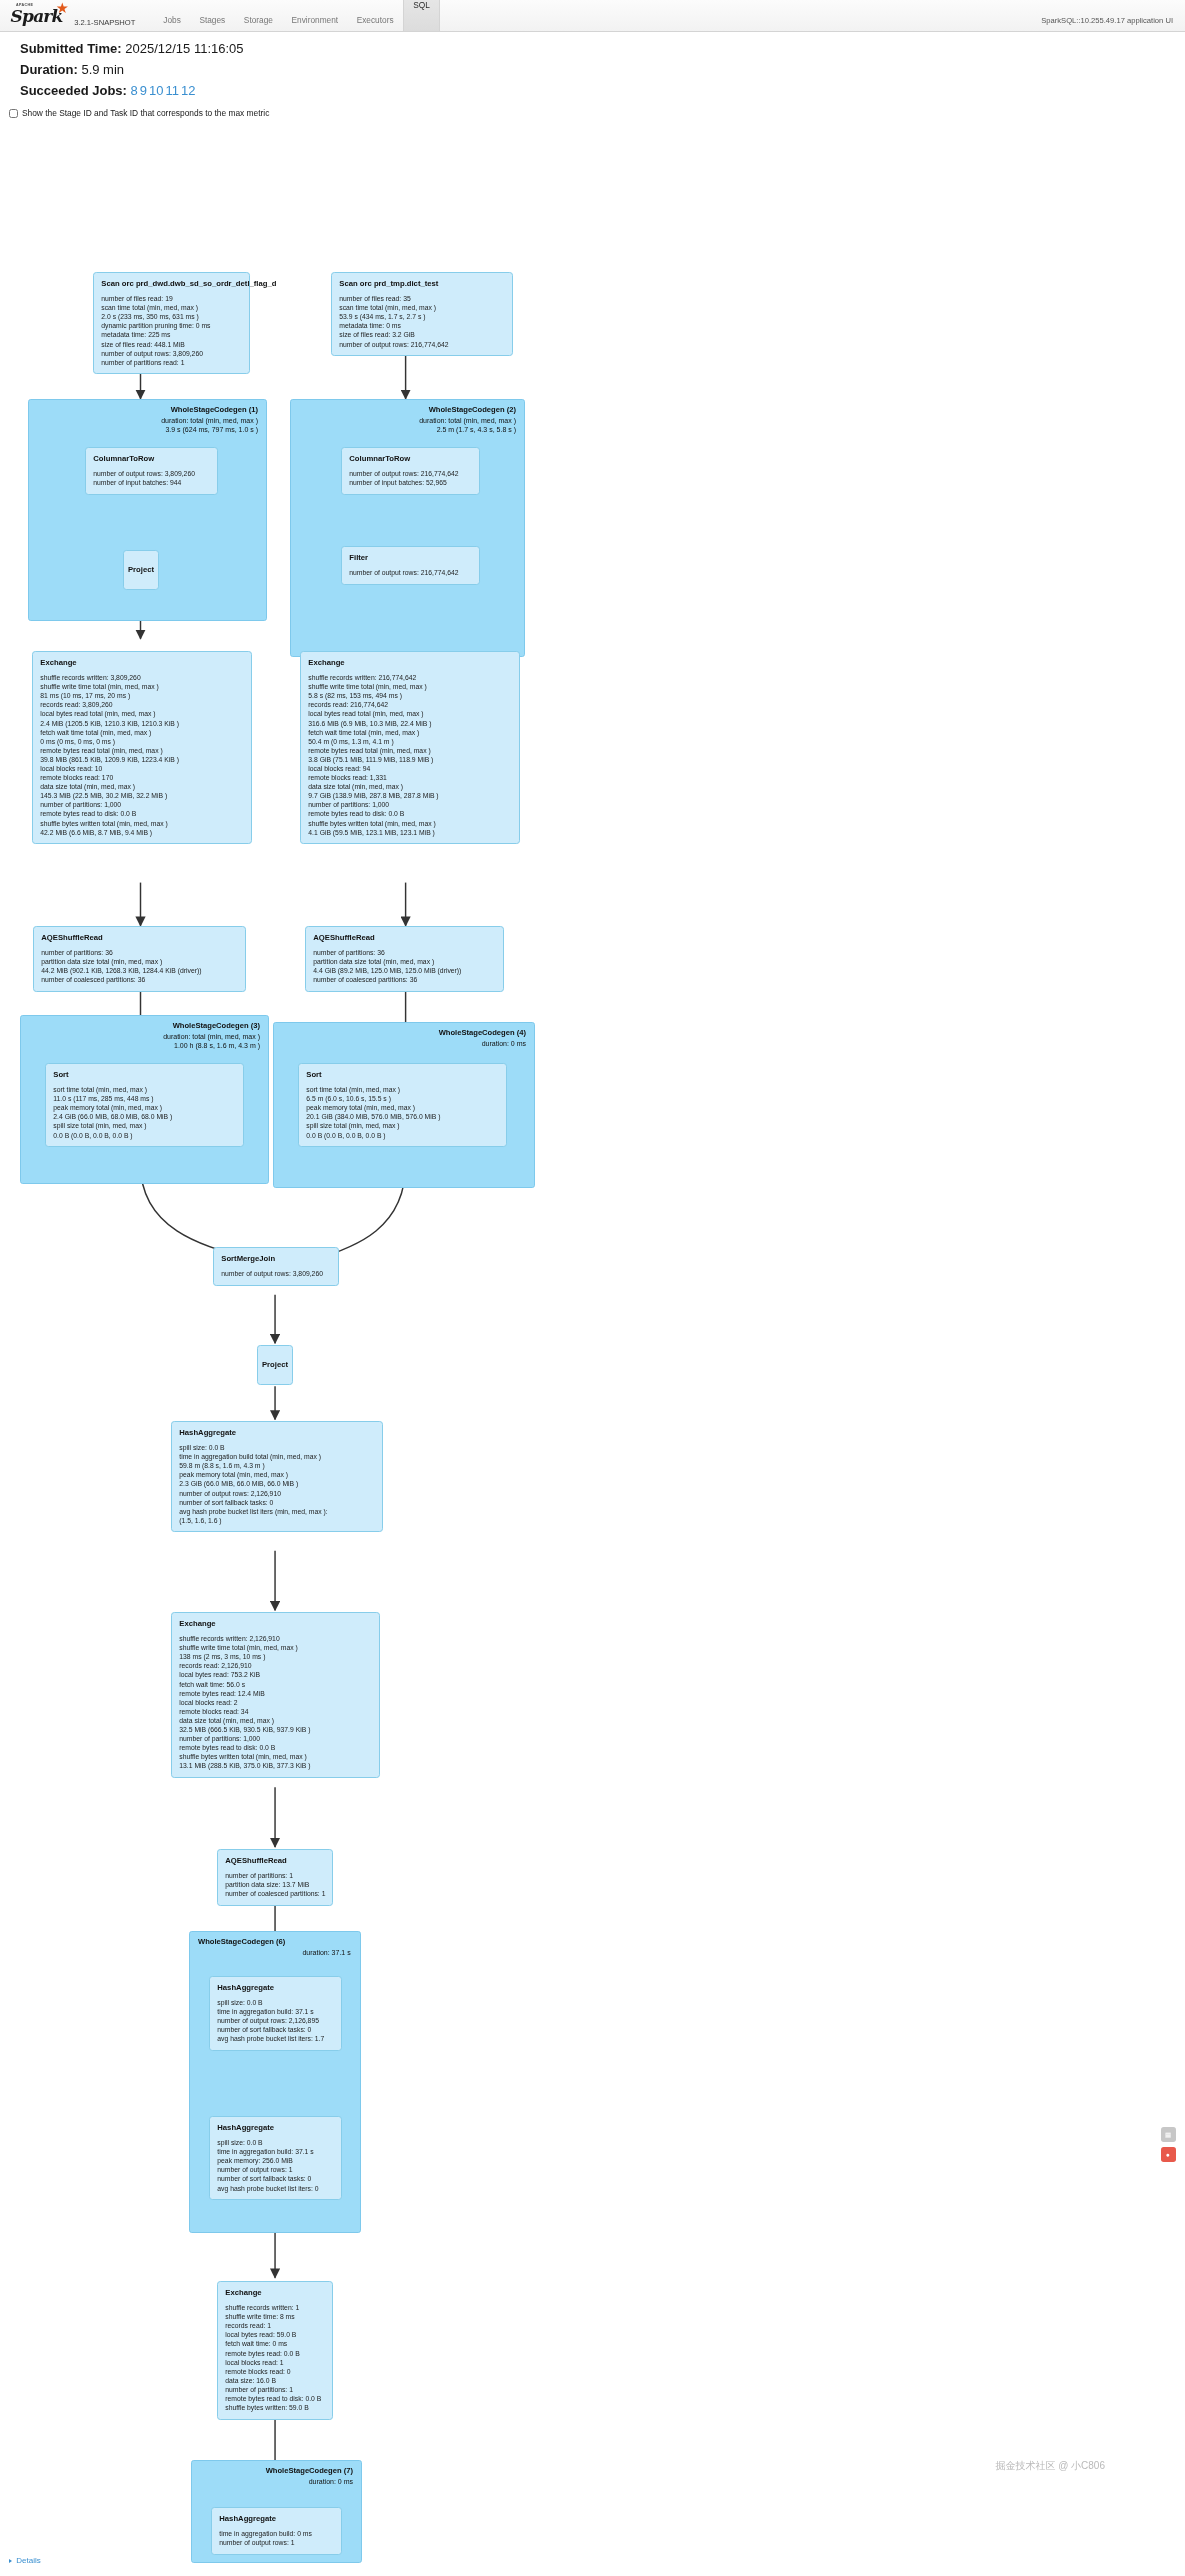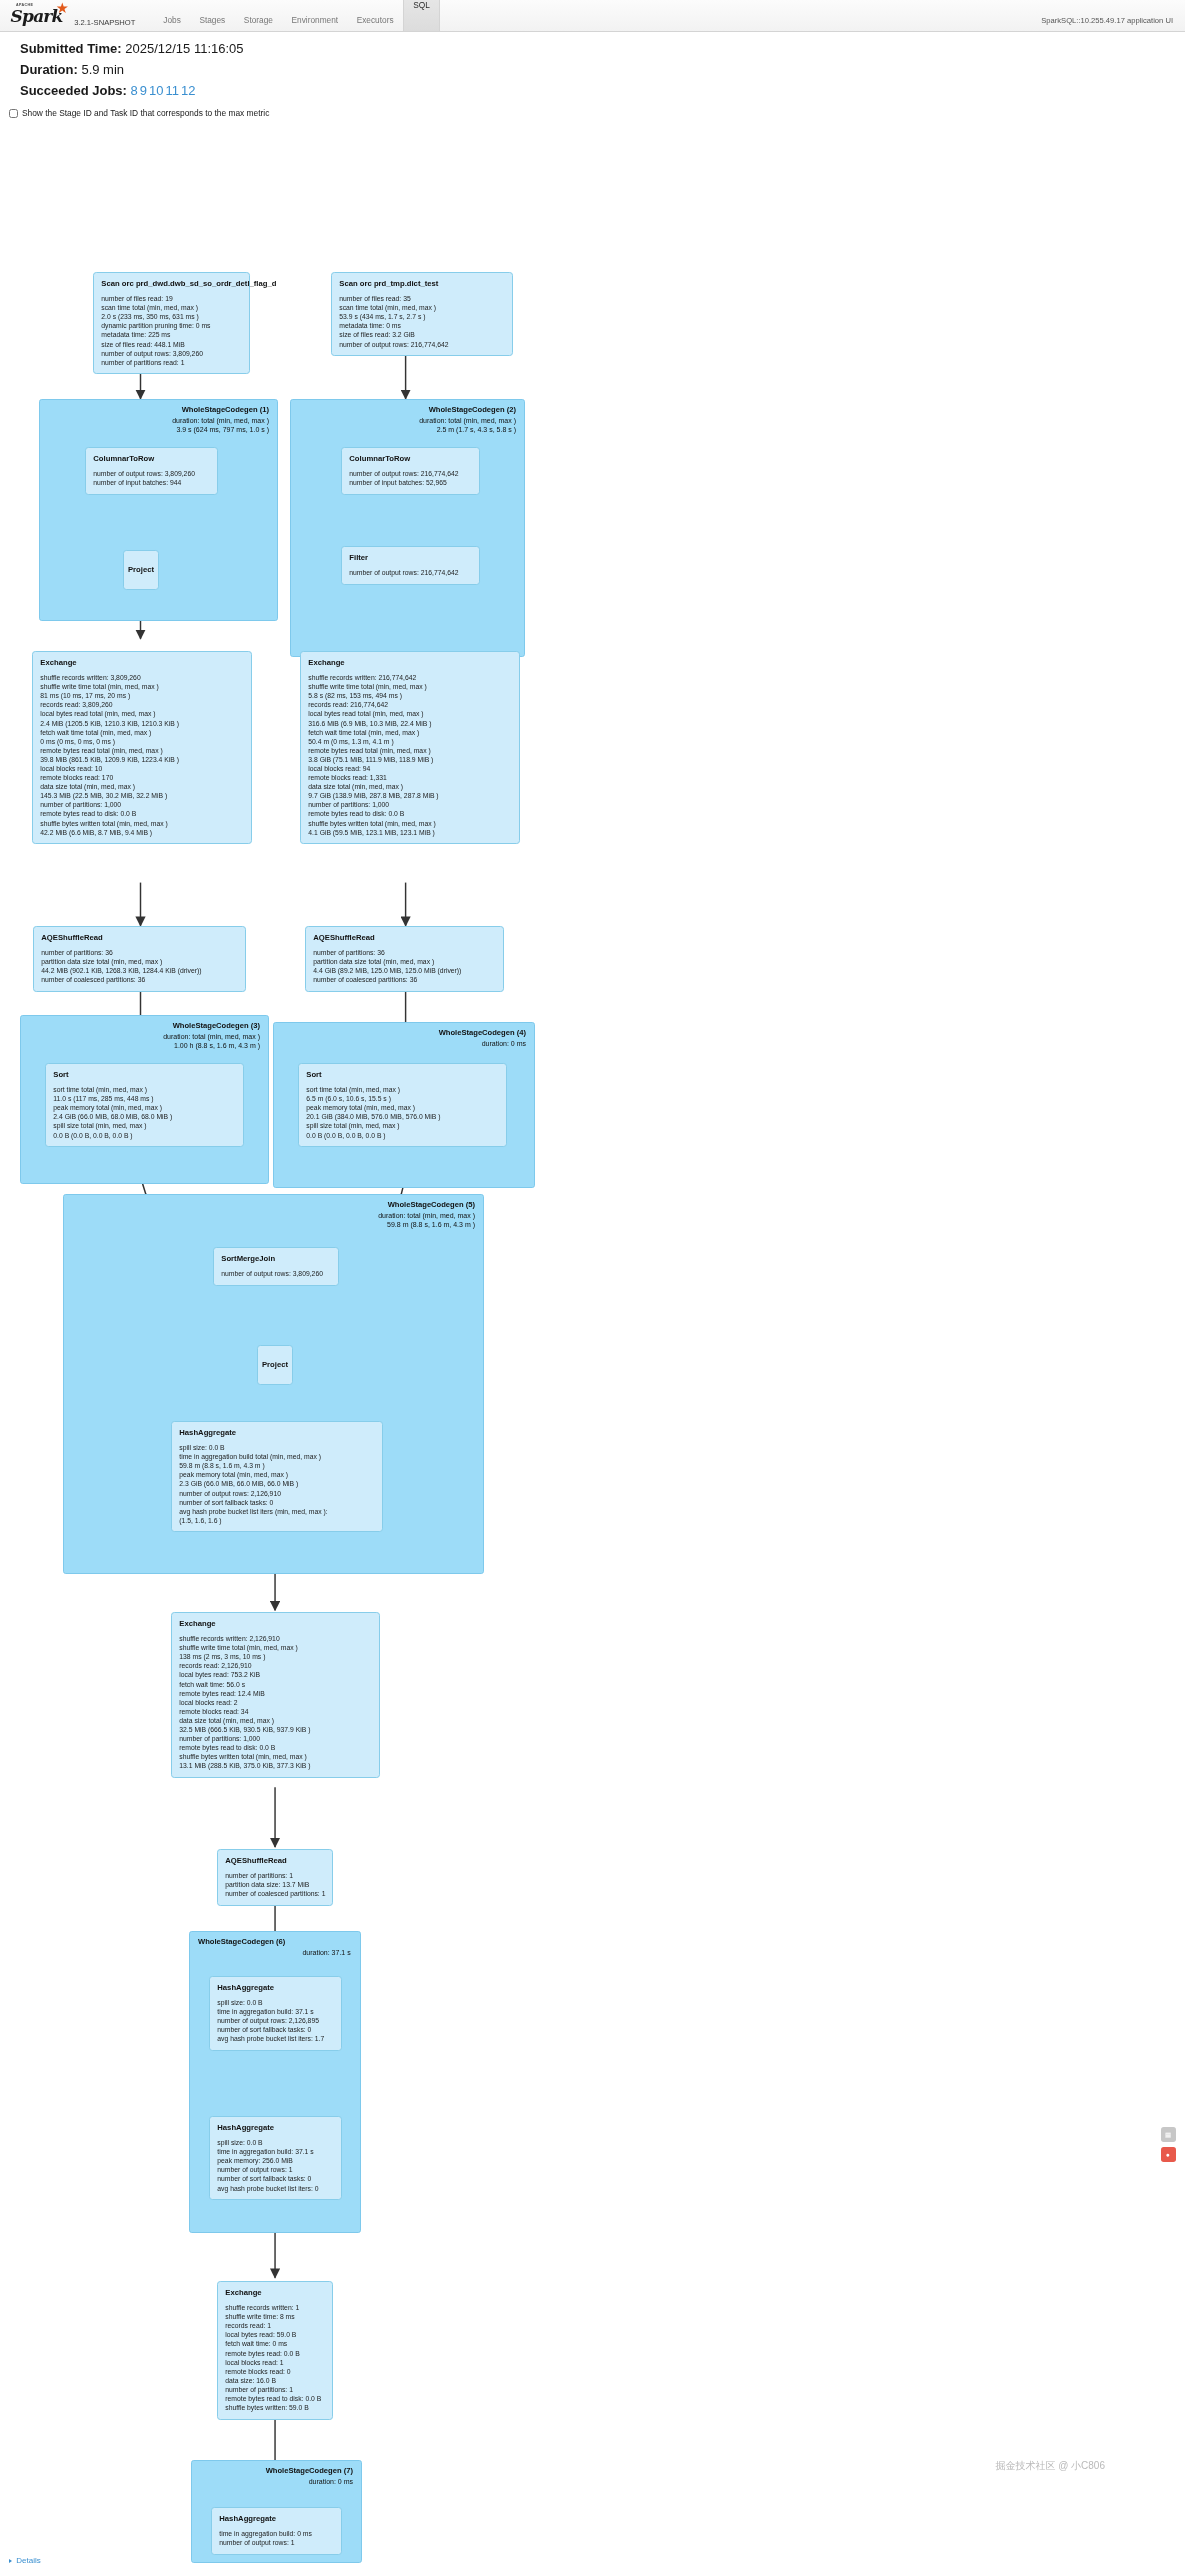--- a/index.html
+++ b/index.html
@@ -241,21 +241,21 @@
         <div class="node-metrics">
           <div>number of files read: 35</div>
           <div>scan time total (min, med, max )</div>
           <div>53.9 s (434 ms, 1.7 s, 2.7 s )</div>
           <div>metadata time: 0 ms</div>
           <div>size of files read: 3.2 GiB</div>
           <div>number of output rows: 216,774,642</div>
         </div>
       </div>
 
-      <div class="cluster" style="left:39px; top:272px; width:239px; height:222px;">
+      <div class="cluster" style="left:28px; top:272px; width:239px; height:222px;">
         <div class="cluster-label">WholeStageCodegen (1)</div>
         <div class="cluster-sub" style="white-space:pre;">duration: total (min, med, max )
 3.9 s (624 ms, 797 ms, 1.0 s )</div>
       </div>
       <div class="node" style="left:85px; top:320px; width:133px;">
         <div class="node-title">ColumnarToRow</div>
         <div class="node-metrics">
           <div>number of output rows: 3,809,260</div>
           <div>number of input batches: 944</div>
         </div>
@@ -377,25 +377,20 @@
         <div class="node-metrics">
           <div>sort time total (min, med, max )</div>
           <div>6.5 m (6.0 s, 10.6 s, 15.5 s )</div>
           <div>peak memory total (min, med, max )</div>
           <div>20.1 GiB (384.0 MiB, 576.0 MiB, 576.0 MiB )</div>
           <div>spill size total (min, med, max )</div>
           <div>0.0 B (0.0 B, 0.0 B, 0.0 B )</div>
         </div>
       </div>
 
-      <div class="cluster" style="left:63px; top:1067px; width:421px; height:380px;">
-        <div class="cluster-label">WholeStageCodegen (5)</div>
-        <div class="cluster-sub" style="white-space:pre;">duration: total (min, med, max )
-59.8 m (8.8 s, 1.6 m, 4.3 m )</div>
-      </div>
       <div class="node" style="left:213px; top:1120px; width:126px;">
         <div class="node-title">SortMergeJoin</div>
         <div class="node-metrics">
           <div>number of output rows: 3,809,260</div>
         </div>
       </div>
       <div class="node compact" style="left:257px; top:1218px; width:36px; height:40px; display:flex; align-items:center; justify-content:center;">
         <div class="node-title">Project</div>
       </div>
       <div class="node" style="left:171px; top:1294px; width:212px;">

